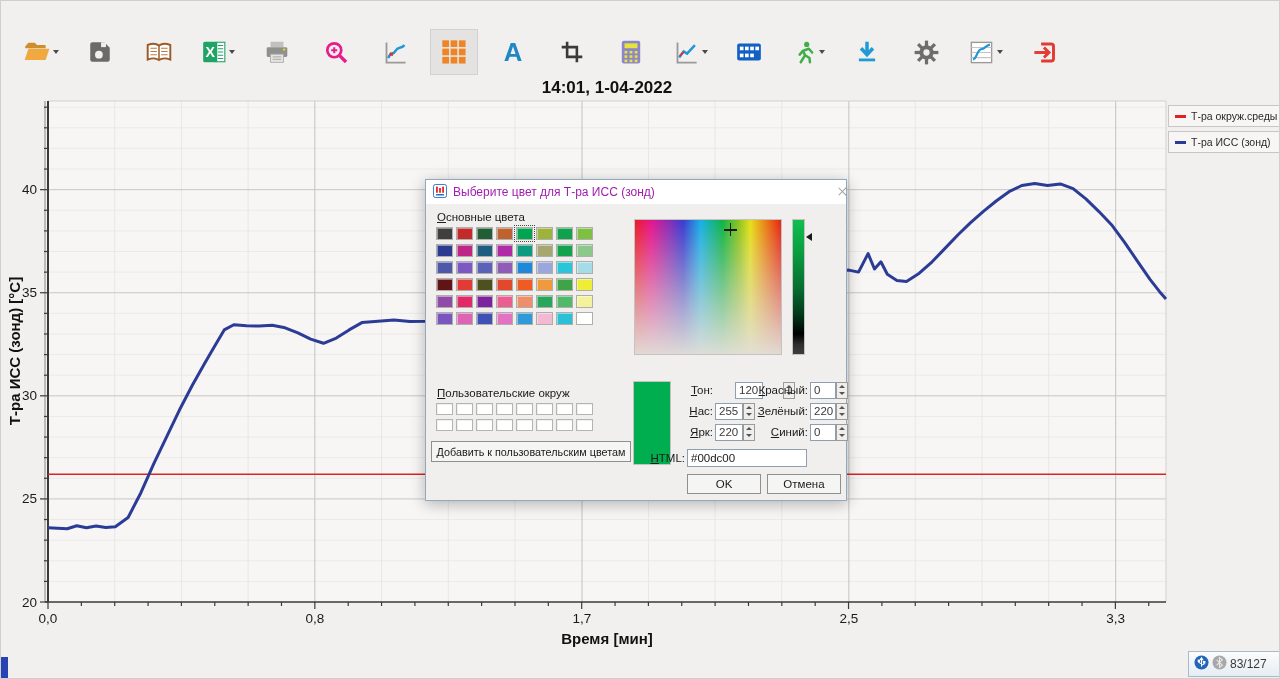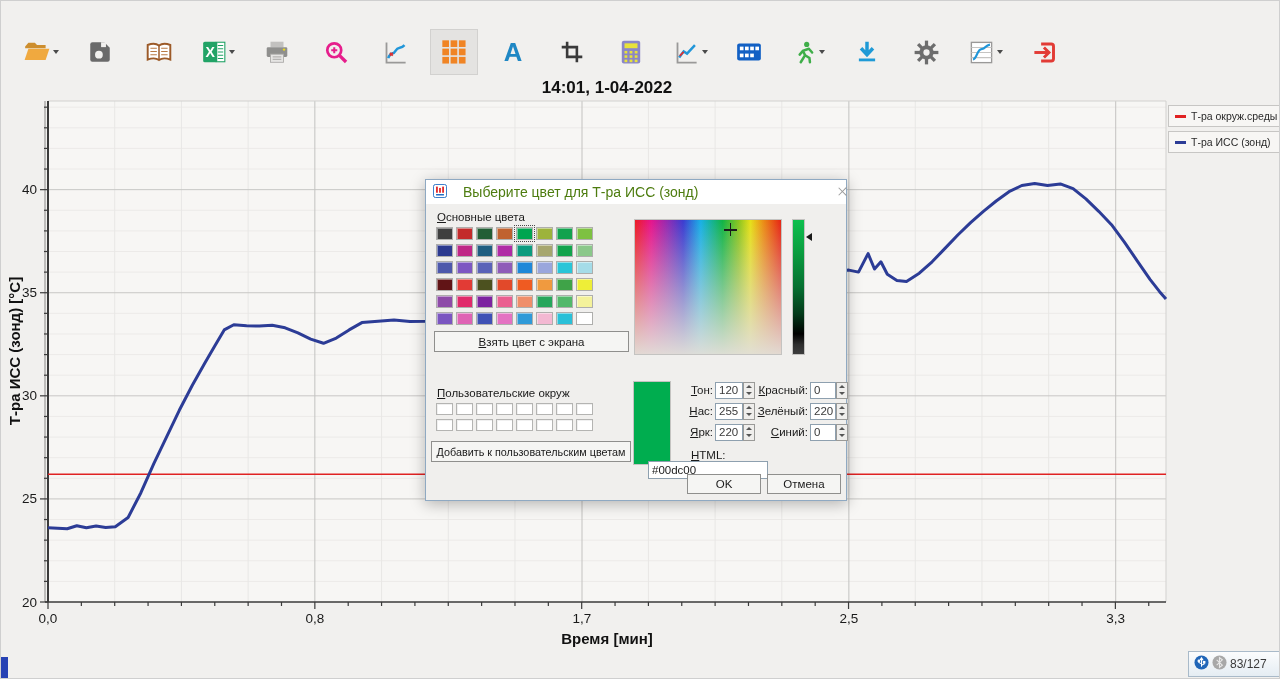--- a/index.html
+++ b/index.html
@@ -31,21 +31,21 @@
   .legend-label { font-size:10.5px; color:#2a2a2a; white-space:nowrap; }
 
   
   #statusbox { position:absolute; left:1187px; top:650px; width:101px; height:26px; background:linear-gradient(#fbfcfd,#e5edf3); border:1px solid #a9bac9; display:flex; align-items:center; gap:3px; padding-left:5px; z-index:4; }
   #statusbox .cnt { font-size:12px; color:#3a3a3a; }
   #corner-accent { position:absolute; left:0; top:656px; width:7px; height:23px; background:#2742b4; z-index:4; }
 
   
   #dialog { position:absolute; left:424px; top:178px; width:422px; height:322px; background:#f0efed; border:1px solid #8fa9c2; box-shadow:0 3px 14px rgba(0,0,0,.28); z-index:10; font-size:11.5px; color:#1a1a1a; }
   #dlg-title { position:absolute; left:0; top:0; width:100%; height:24px; background:#fff; display:flex; align-items:center; }
-  #dlg-title .txt { margin-left:16px; font-size:14px; color:#4d7c0f; }
+  #dlg-title .txt { margin-left:6px; font-size:12px; color:#a21caf; }
   #dlg-close { position:absolute; right:9px; top:6px; }
   .ul1 { display:inline-block; }
   .ul1::first-letter { text-decoration:underline; }
   .dlbl { position:absolute; font-size:11.5px; color:#1a1a1a; }
   #basic-grid { position:absolute; left:10px; top:47px; display:grid; grid-template-columns:repeat(8,17px); gap:4px 3px; }
   .swatch { width:17px; height:13px; border:1px solid #aeaeac; box-shadow:inset 1px 1px 0 rgba(255,255,255,.45); }
   .swatch.sel { outline:1.5px dotted #4a4a4a; outline-offset:1.5px; }
   #custom-grid { position:absolute; left:10px; top:223px; display:grid; grid-template-columns:repeat(8,17px); gap:4px 3px; }
   .cswatch { width:17px; height:12px; background:#fff; border:1px solid #b4b4b2; box-shadow:inset 1px 1px 0 rgba(0,0,0,.06); }
   .wbtn { position:absolute; background:#f5f5f3; border:1px solid #8f8f8d; font-family:"Liberation Sans",sans-serif; font-size:11.5px; color:#1a1a1a; display:flex; align-items:center; justify-content:center; }
@@ -59,21 +59,21 @@
   #lumbar { position:absolute; left:366px; top:39px; width:13px; height:136px; border:1px solid #c4c3c1;
      background:linear-gradient(to bottom,#0fbf4f 0%,#0a9c3f 25%,#067031 50%,#033a1a 70%,#000 85%,#2e2e2e 93%,#3d3d3d 100%); }
   #lum-marker { position:absolute; left:380px; top:53px; width:0; height:0; border-top:4px solid transparent; border-bottom:4px solid transparent; border-right:6px solid #1a1a1a; }
   #preview { position:absolute; left:207px; top:201px; width:38px; height:84px; border:1px solid #c4c3c1; }
   .sr { position:absolute; display:flex; align-items:center; height:18px; }
   .slabel { text-align:right; margin-right:2px; }
   .sfield { background:#fff; border:1px solid #8ea0af; height:17px; padding:1px 2px 0 3px; min-width:28px; color:#3a3a3a; }
   .spin { width:12px; height:17px; border:1px solid #9a9a98; background:#efeeec; display:flex; flex-direction:column; align-items:center; justify-content:space-around; }
   .spin i { width:0; height:0; border-left:3px solid transparent; border-right:3px solid transparent; }
   .spin .up { border-bottom:3.5px solid #555; } .spin .dn { border-top:3.5px solid #555; }
-  #html-row { position:absolute; left:222px; top:269px; display:flex; align-items:center;flex-direction:column; }
+  #html-row { position:absolute; left:222px; top:269px; display:flex; align-items:center; }
   #html-input { width:120px; height:18px; border:1px solid #8ea0af; font-family:"Liberation Sans",sans-serif; font-size:11.5px; padding-left:3px; color:#1a1a1a; background:#fff; }
 
   svg text { font-family:"Liberation Sans",sans-serif; }
   #chart-svg { position:absolute; left:0; top:0; z-index:1; }
 </style>
 </head>
 <body>
 
 <div id="win">
 
@@ -434,23 +434,20 @@
         <div class="swatch" style="background: rgb(244, 242, 155);"></div>
         <div class="swatch" style="background: rgb(122, 85, 192);"></div>
         <div class="swatch" style="background: rgb(223, 99, 180);"></div>
         <div class="swatch" style="background: rgb(63, 81, 181);"></div>
         <div class="swatch" style="background: rgb(228, 114, 194);"></div>
         <div class="swatch" style="background: rgb(47, 154, 216);"></div>
         <div class="swatch" style="background: rgb(243, 184, 210);"></div>
         <div class="swatch" style="background: rgb(42, 192, 216);"></div>
         <div class="swatch" style="background: rgb(255, 255, 255);"></div>
       </div>
-    <div class="wbtn" style="left:8px; top:151px; width:195px; height:21px;">
-        <span class="ul1">Взять цвет с экрана</span>
-      </div>
 
     <span class="dlbl ul1" style="left:11px; top:207px;">Пользовательские окруж</span>
     <div id="custom-grid">
         <div class="cswatch" style="background: rgb(255, 255, 255);"></div>
         <div class="cswatch" style="background: rgb(255, 255, 255);"></div>
         <div class="cswatch" style="background: rgb(255, 255, 255);"></div>
         <div class="cswatch" style="background: rgb(255, 255, 255);"></div>
         <div class="cswatch" style="background: rgb(255, 255, 255);"></div>
         <div class="cswatch" style="background: rgb(255, 255, 255);"></div>
         <div class="cswatch" style="background: rgb(255, 255, 255);"></div>
@@ -469,21 +466,21 @@
       </div>
 
     <div id="grad">
       <div id="grad-cross" style="left: calc(65% - 6px); top: calc(4% - 2px);"></div>
     </div>
     <div id="lumbar"></div>
     <div id="lum-marker" style="top: 52.68px;"></div>
 
     <div id="preview" style="background: rgb(0, 173, 79);"></div>
 
-    <div class="sr" style="left:212px; top:201px;">
+    <div class="sr" style="left:212px; top:201px;gap:20px;">
       <span class="slabel ul1" style="width:75px;">Тон:</span>
       <span class="sfield">120</span>
       <span class="spin">
           <i class="up"></i>
           <i class="dn"></i>
         </span>
     </div>
     <div class="sr" style="left:212px; top:222px;">
       <span class="slabel ul1" style="width:75px;">Нас:</span>
       <span class="sfield">255</span>

